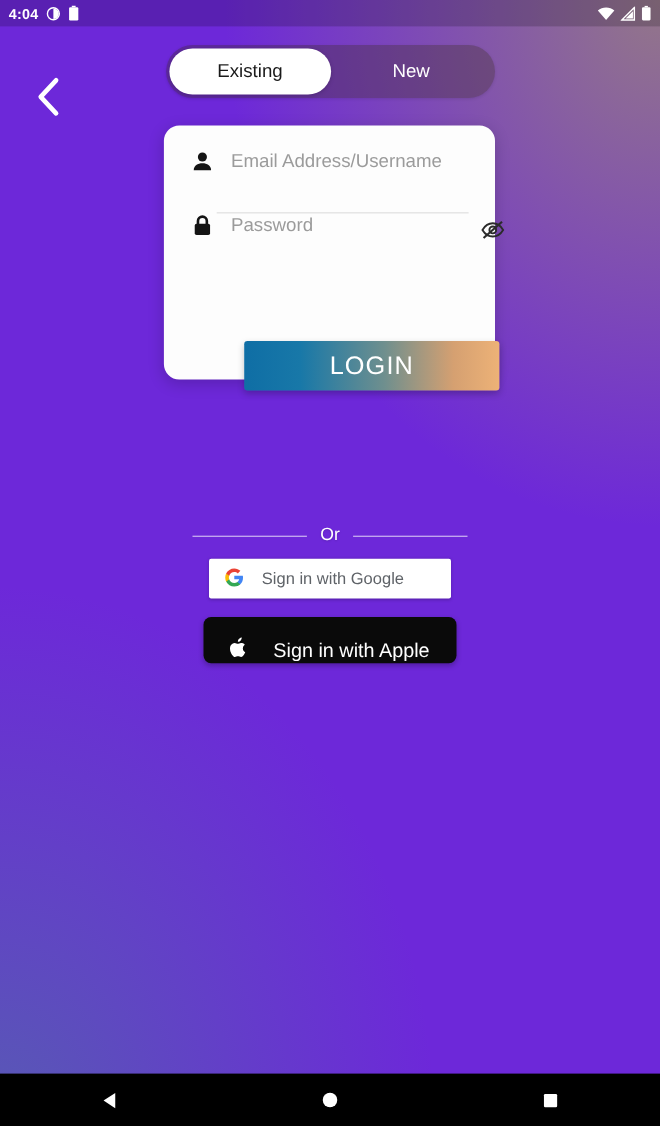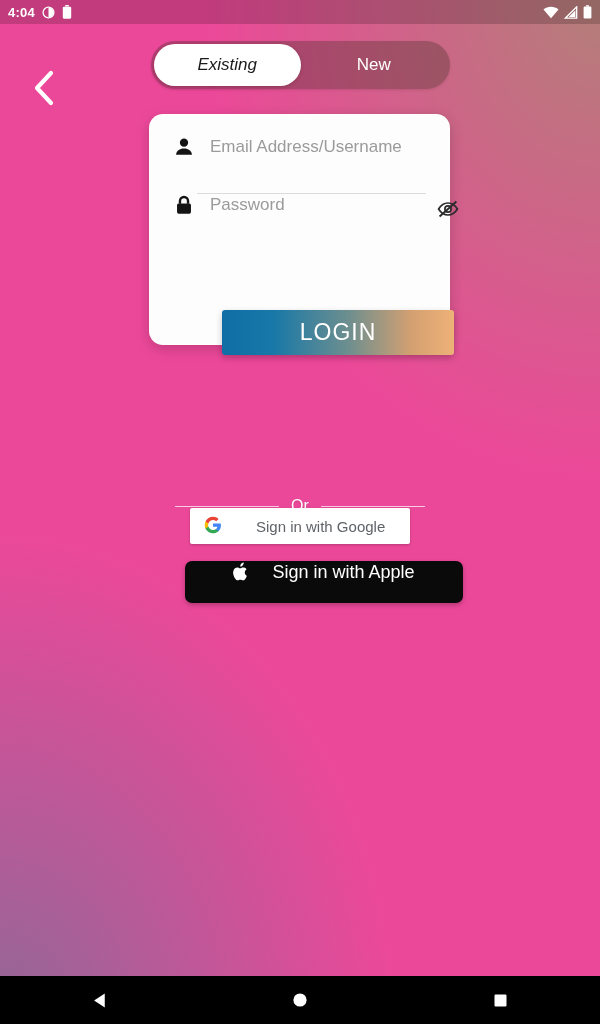--- a/index.html
+++ b/index.html
@@ -8,21 +8,21 @@
     background: #000;
   }
   * { box-sizing: border-box; }
 
   .device {
     position: relative;
     width: 600px;
     height: 1024px;
     overflow: hidden;
     font-family: "Liberation Sans", sans-serif;
-    background: #ec4899;
+    background: #6d28d9;
     padding-left: 44px;
   }
 
   
   .bg {
     position: absolute;
     inset: 0;
     background:
       linear-gradient(135deg,
         #f0a464 0%,
@@ -100,21 +100,20 @@
     font-size: 17px;
     color: #ffffff;
     cursor: pointer;
     user-select: none;
   }
   .seg.active {
     background: #ffffff;
     color: #1a1a1a;
     font-weight: 400;
     box-shadow: 0 1px 4px rgba(0,0,0,0.18);
-    font-style: italic;
   }
 
   
   .card {
     position: absolute;
     left: 149px;
     top: 114px;
     width: 301px;
     height: 231px;
     background: #fdfdfd;
@@ -209,21 +208,20 @@
 
   
   .or-row {
     position: absolute;
     left: 175px;
     top: 478px;
     width: 250px;
     display: flex;
     align-items: center;
     gap: 12px;
-    margin-top: 19px;
   }
   .or-row .rule {
     flex: 1;
     height: 1px;
     background: rgba(255,255,255,0.72);
   }
   .or-row .or-text {
     color: #ffffff;
     font-size: 16px;
     text-shadow: 0 1px 2px rgba(0,0,0,0.15);
@@ -235,40 +233,40 @@
     left: 190px;
     top: 508px;
     width: 220px;
     height: 36px;
     background: #ffffff;
     border: none;
     border-radius: 2px;
     display: flex;
     align-items: center;
     padding-left: 14px;
-    gap: 34px;
+    gap: 16px;
     cursor: pointer;
     box-shadow: 0 1px 3px rgba(0,0,0,0.22);
   }
   .google-btn .glabel {
     font-family: "Liberation Sans", sans-serif;
     font-size: 15px;
     color: #5f6368;
   }
   .apple-btn {
     position: absolute;
     left: 185px;
     top: 561px;
-    width: 278px;
+    width: 230px;
     height: 42px;
     background: #0a0a0a;
     border: none;
     border-radius: 7px;
     display: flex;
-    align-items: flex-start;
+    align-items: flex-end;
     justify-content: center;
     gap: 22px;
     cursor: pointer;
     box-shadow: 0 2px 5px rgba(0,0,0,0.25);
   }
   .apple-btn .alabel {
     font-family: "Liberation Sans", sans-serif;
     font-size: 18px;
     color: #ffffff;
     font-weight: 400;

